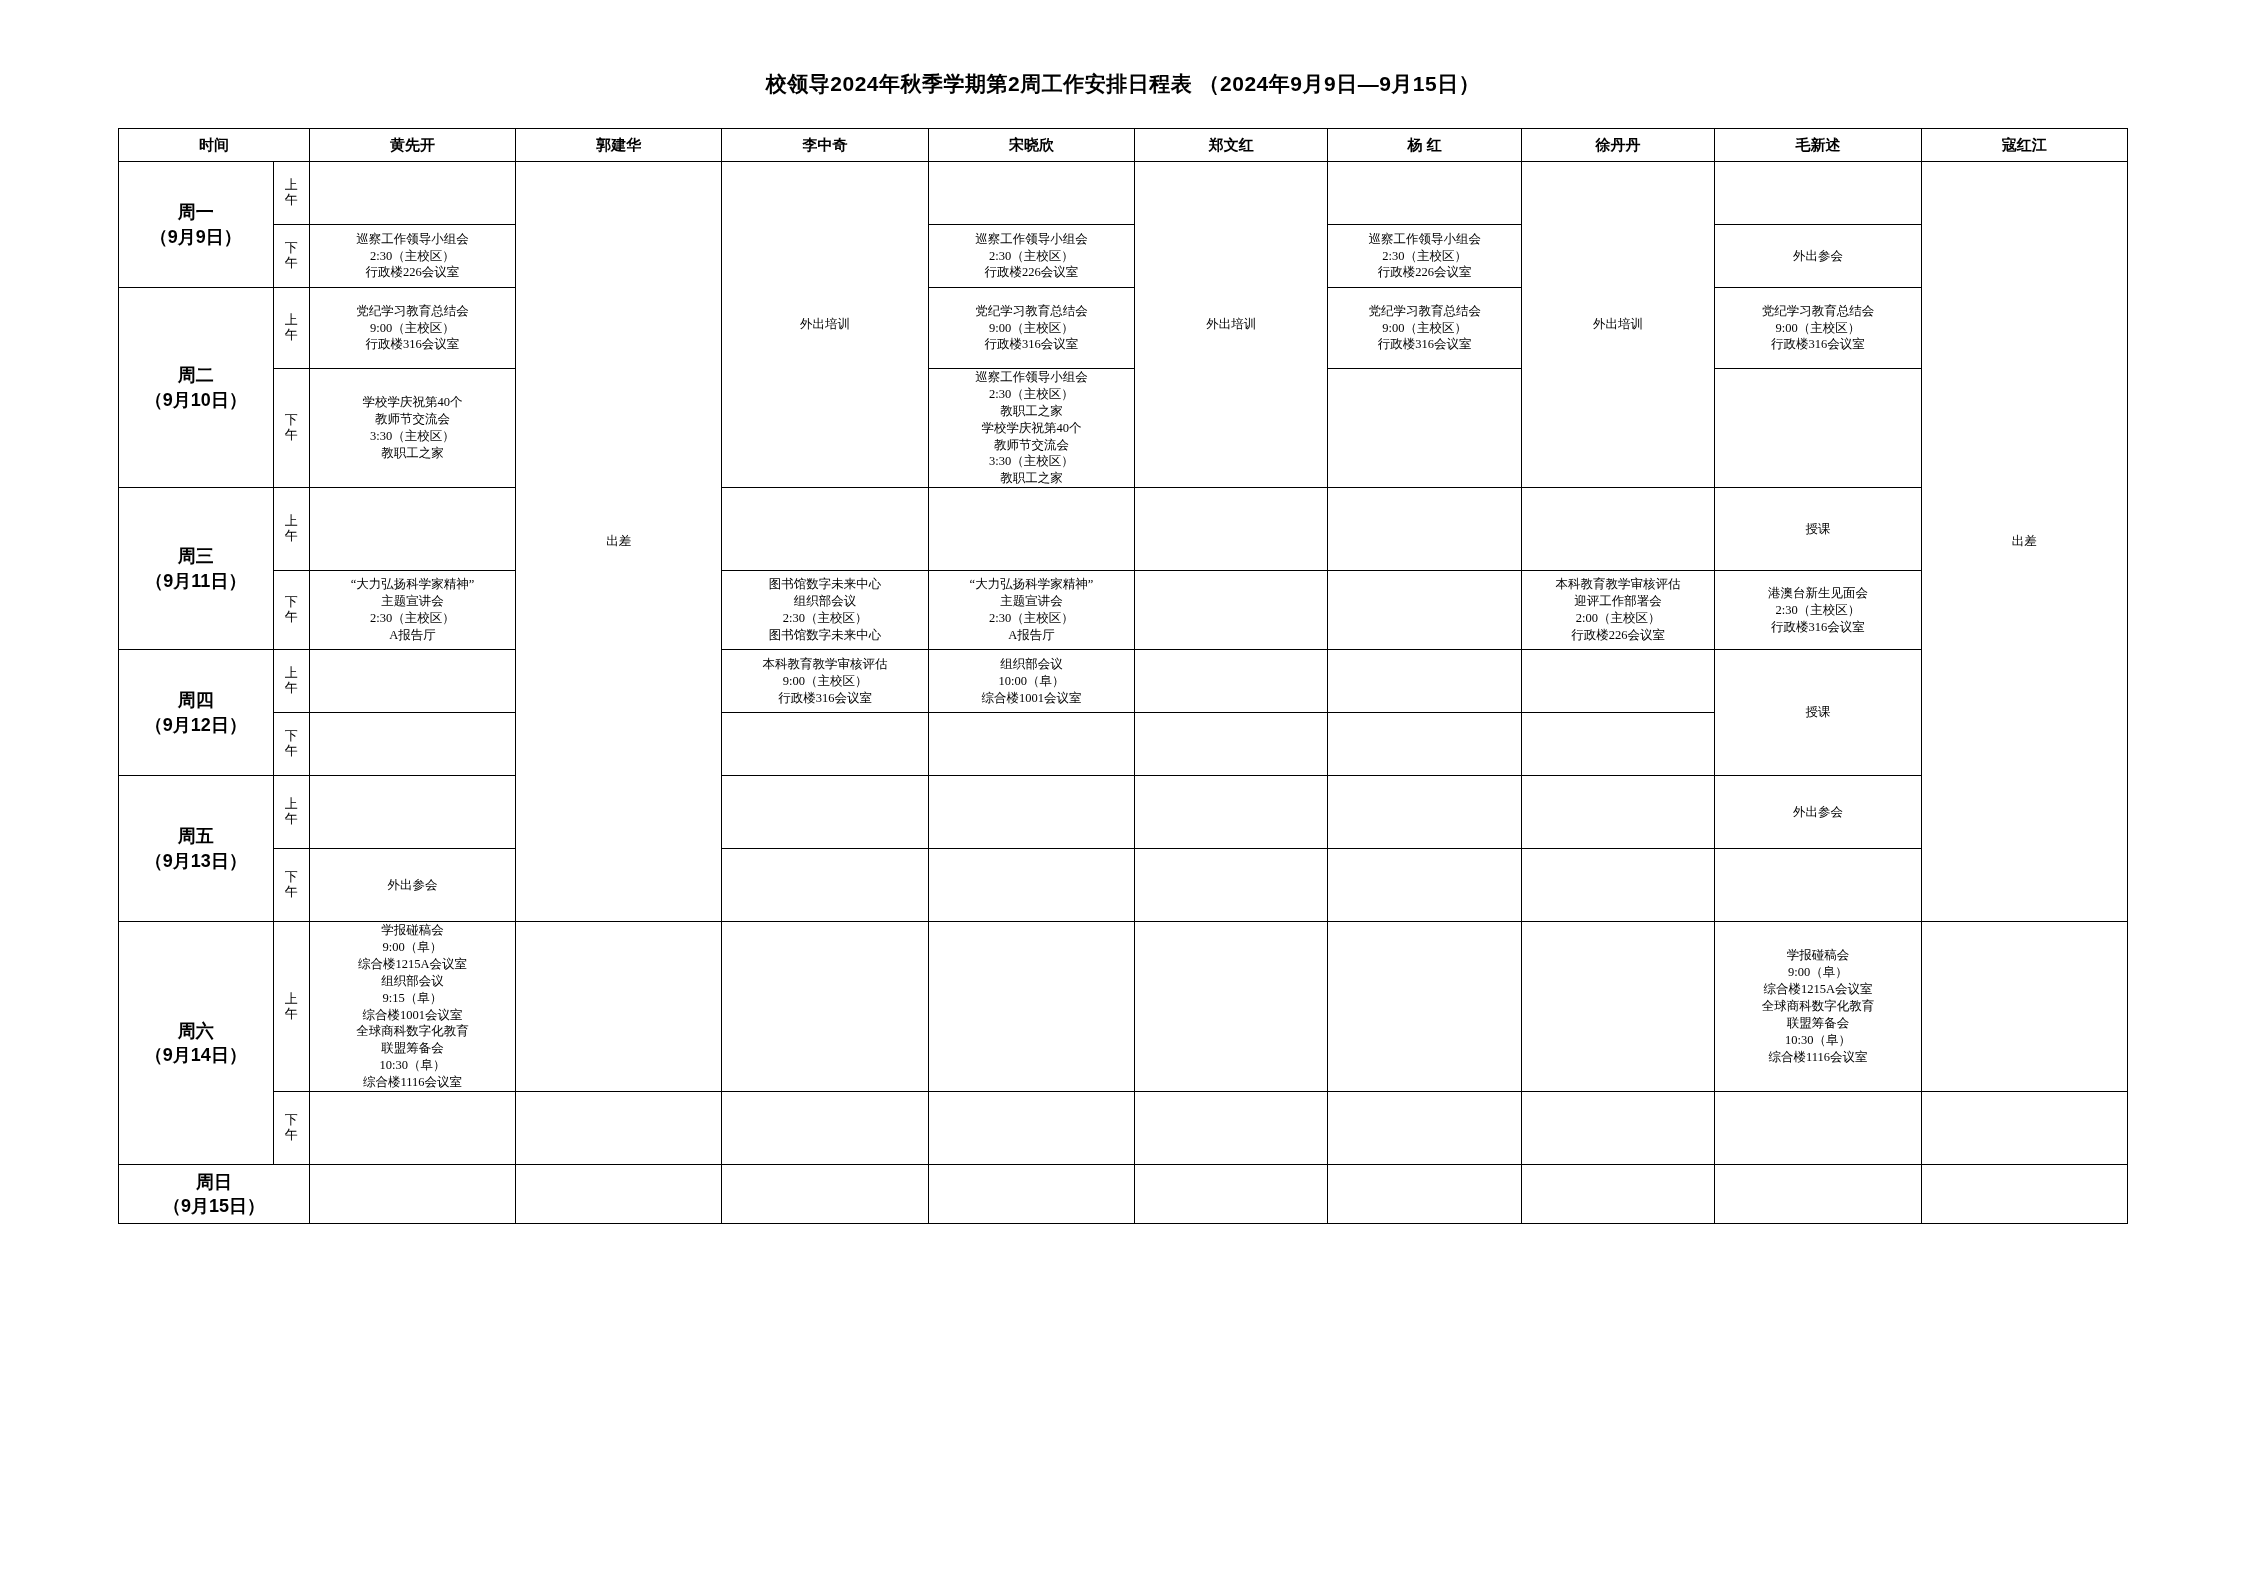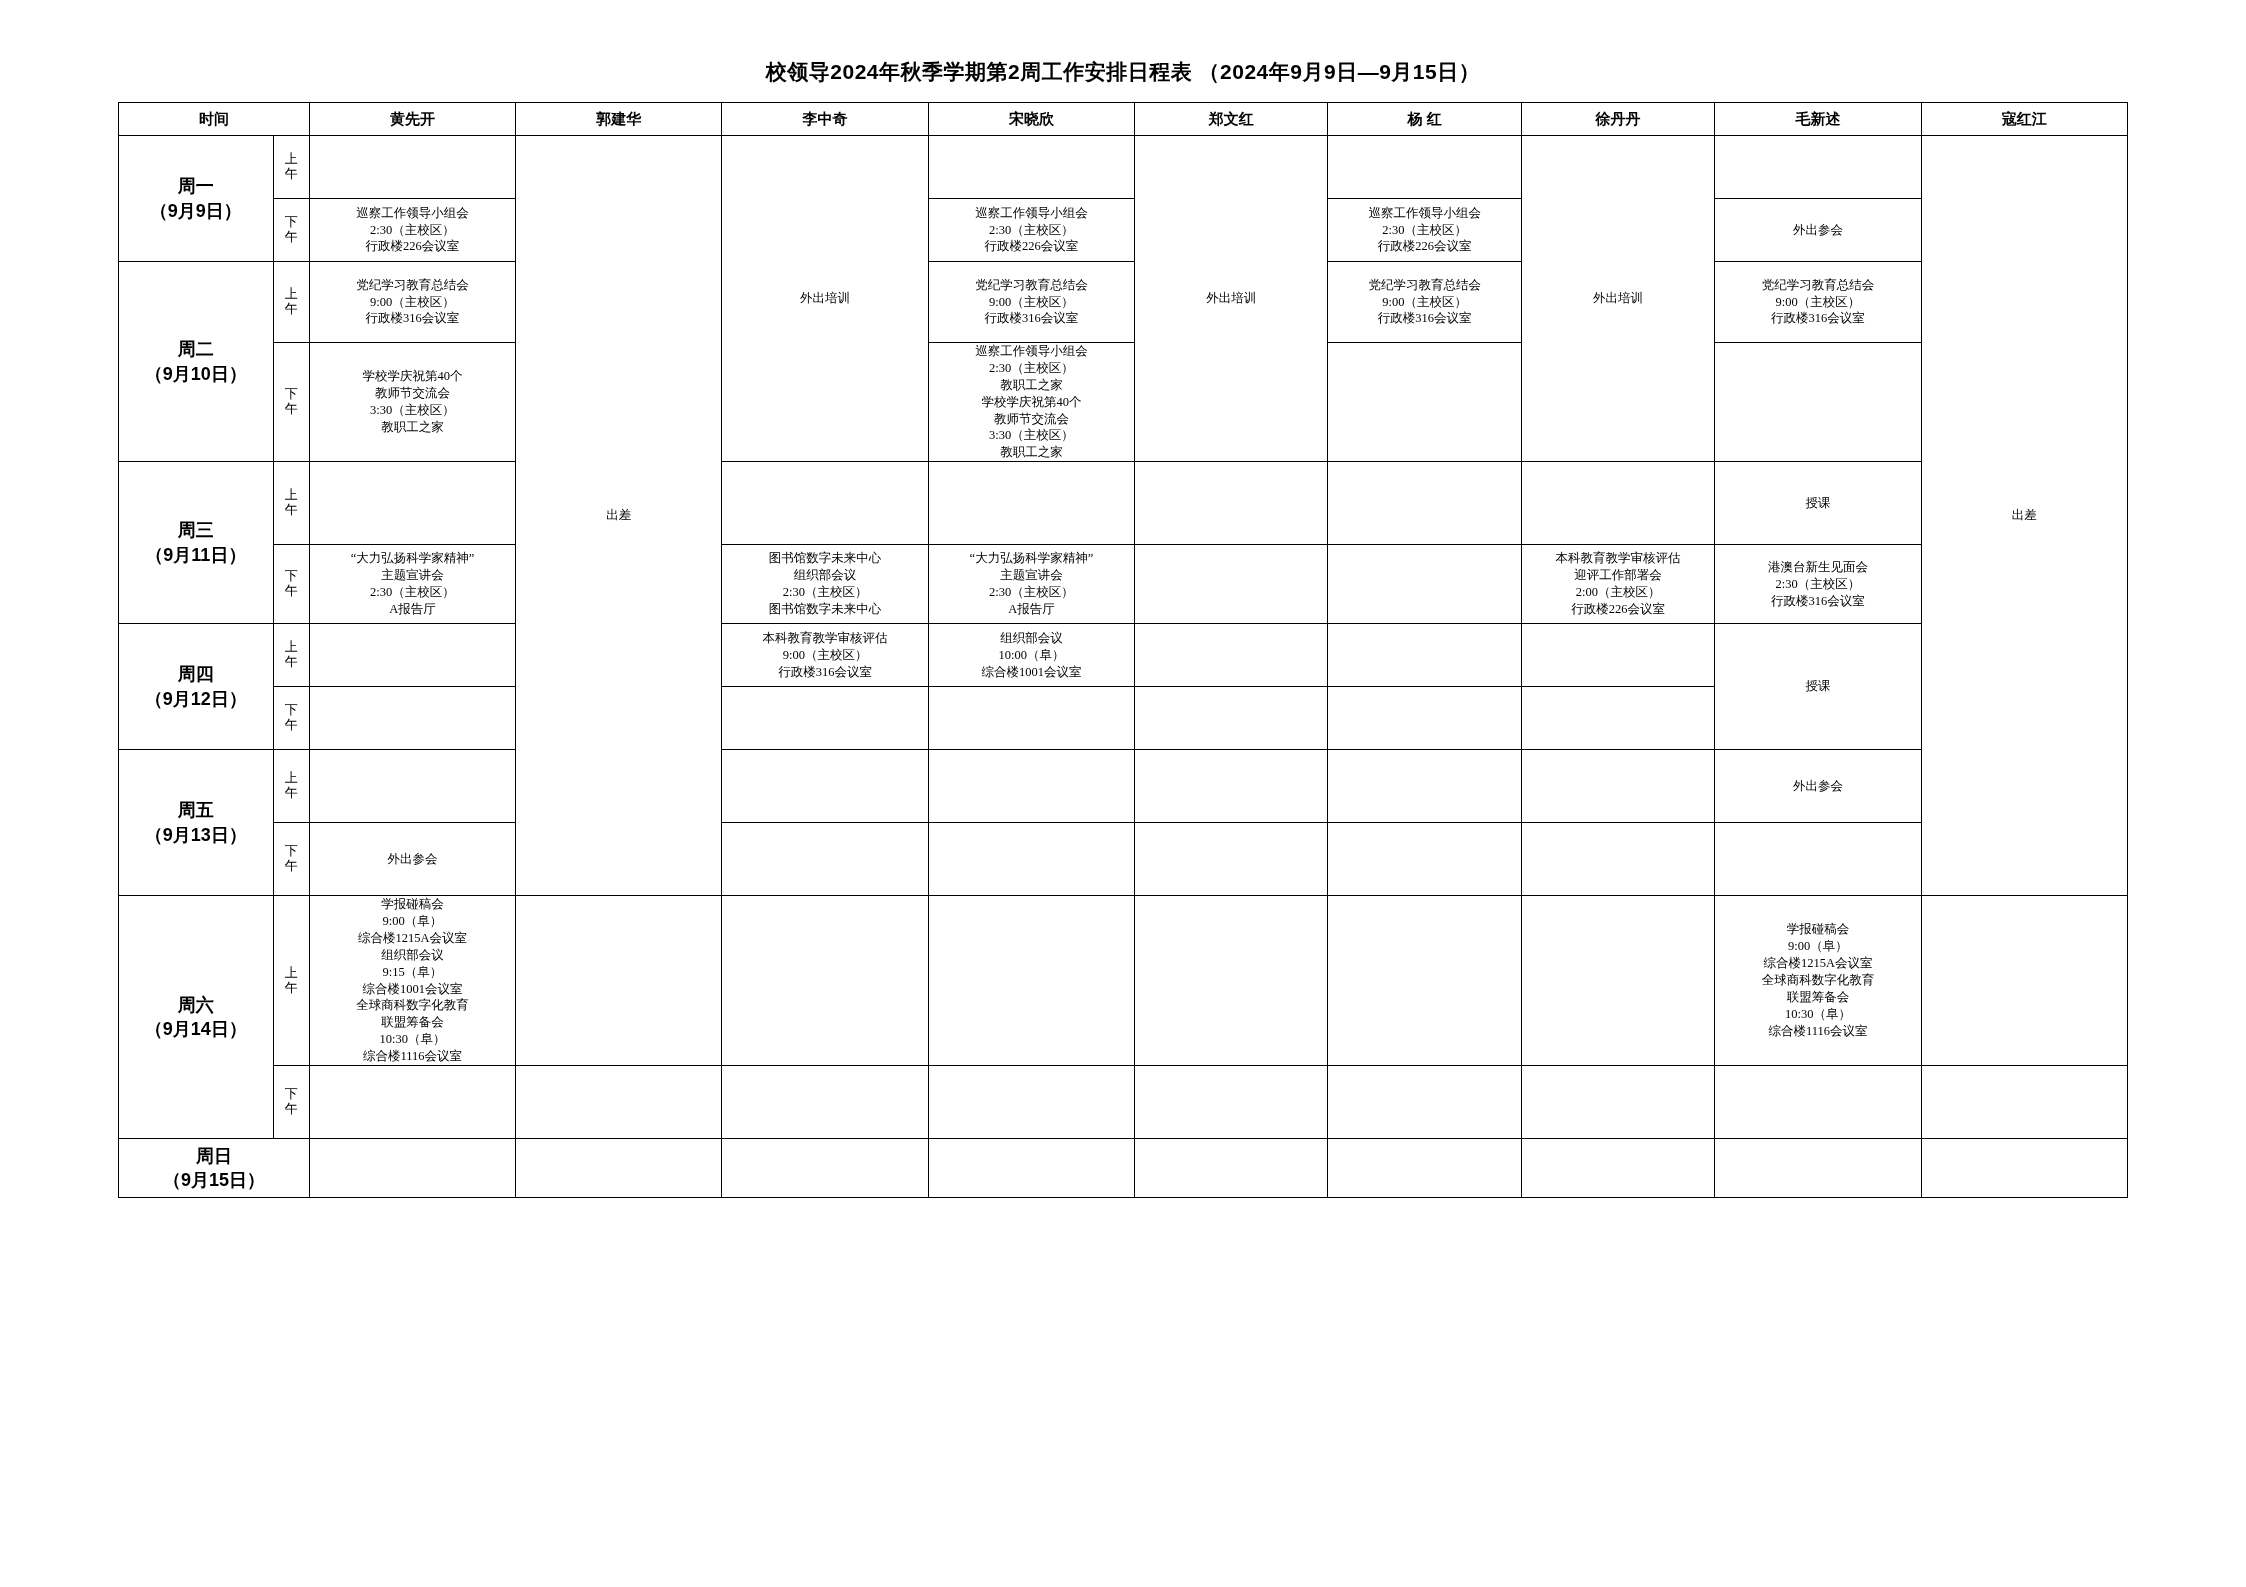--- a/index.html
+++ b/index.html
@@ -12,35 +12,35 @@
     height: 1587px;
     font-family: "Liberation Serif", "DejaVu Serif", serif;
     color: #000000;
     overflow: hidden;
   }
   .page {
     position: relative;
     width: 2246px;
     height: 1587px;
     box-sizing: border-box;
-    padding: 0;
+    padding: 12px;
   }
   .title {
     text-align: center;
     font-family: "Liberation Sans", "DejaVu Sans", sans-serif;
     font-weight: bold;
     font-size: 21px;
     letter-spacing: 0.5px;
     padding-top: 58px;
     padding-bottom: 16px;
   }
   table.schedule {
     border-collapse: collapse;
     table-layout: fixed;
-    margin: 0 auto;
+    margin: 14px auto;
     width: 2010px;
     font-size: 13px;
   }
   table.schedule th,
   table.schedule td {
     border: 1px solid #000000;
     padding: 0;
     vertical-align: middle;
     text-align: center;
     line-height: 1.35;

